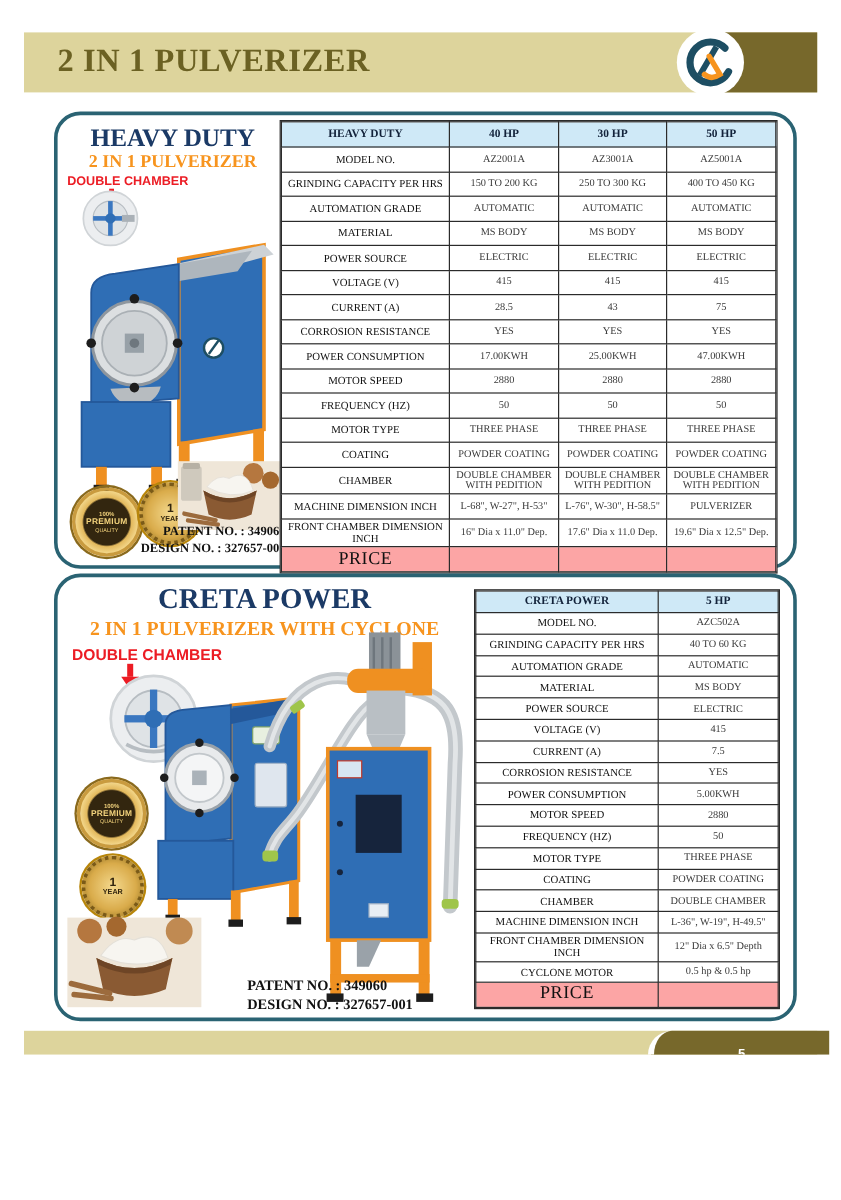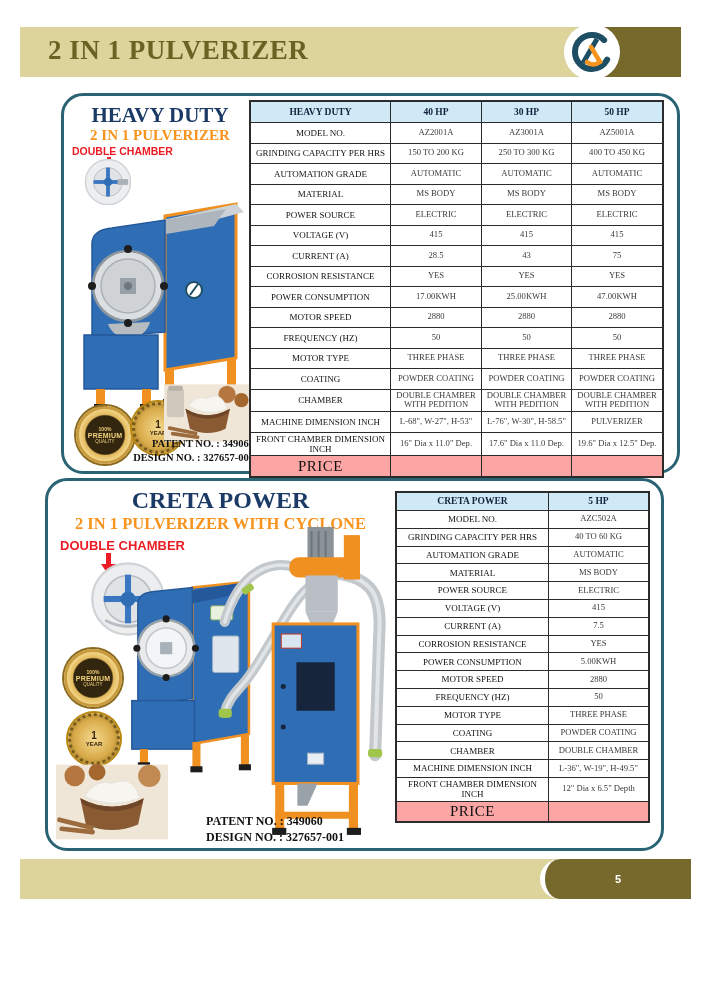--- a/index.html
+++ b/index.html
@@ -1,29 +1,29 @@
 <!DOCTYPE html>
 <html><head>
 <meta charset="utf-8">
 <style>
   html,body{margin:0;padding:0;background:#fff;}
-  #page{position:relative;width:701px;height:1000px;background:#ffffff;overflow:hidden;
+  #page{position:relative;width:701px;height:879px;background:#ffffff;overflow:hidden;
         font-family:"Liberation Serif", serif;}
 
   
   .header-bar{position:absolute;left:20px;top:27px;width:661px;height:50px;background:#ddd49c;}
   .header-title{position:absolute;left:28px;top:8px;font-size:27px;font-weight:bold;color:#6b6123;
                 letter-spacing:.5px;font-family:"Liberation Serif",serif;}
   .header-block{position:absolute;right:0;top:0;width:90px;height:50px;background:#77682b;}
   .logo{position:absolute;left:544px;top:-3px;width:56px;height:56px;background:#fff;border-radius:50%;
         display:flex;align-items:center;justify-content:center;}
 
   
   .panel{position:absolute;left:45px;width:613px;background:#fff;border:3px solid #2a6373;border-radius:22px;}
-  #panel1{top:93px;height:375px;margin-left:16px;}
+  #panel1{top:93px;height:375px;}
   #panel2{top:478px;height:367px;}
 
   
   .sec-title{position:absolute;text-align:center;font-weight:bold;color:#1b3a66;font-family:"Liberation Serif",serif;}
   .sec-sub{position:absolute;text-align:center;font-weight:bold;color:#f7941e;font-family:"Liberation Serif",serif;}
   .callout{position:absolute;font-family:"Liberation Sans",sans-serif;font-weight:bold;color:#ec1c24;}
   .arrow{position:absolute;}
   .inset{position:absolute;}
   .machine{position:absolute;}
   .patent-block{position:absolute;font-weight:bold;color:#111;font-family:"Liberation Serif",serif;line-height:1.3;}
@@ -503,20 +503,24 @@
             <td>DOUBLE CHAMBER</td>
           </tr>
           <tr>
             <td class="lbl">MACHINE DIMENSION INCH</td>
             <td>L-36", W-19", H-49.5"</td>
           </tr>
           <tr>
             <td class="lbl">FRONT CHAMBER DIMENSION INCH</td>
             <td>12" Dia x 6.5" Depth</td>
           </tr>
+          <tr>
+            <td class="lbl">CYCLONE MOTOR</td>
+            <td>0.5 hp &amp; 0.5 hp</td>
+          </tr>
           <tr class="price-row">
             <td class="lbl">PRICE</td>
             <td></td>
           </tr>
         </tbody>
       </table>
   </div>
 
   <div class="footer-bar"></div>
   <div class="page-pill">

